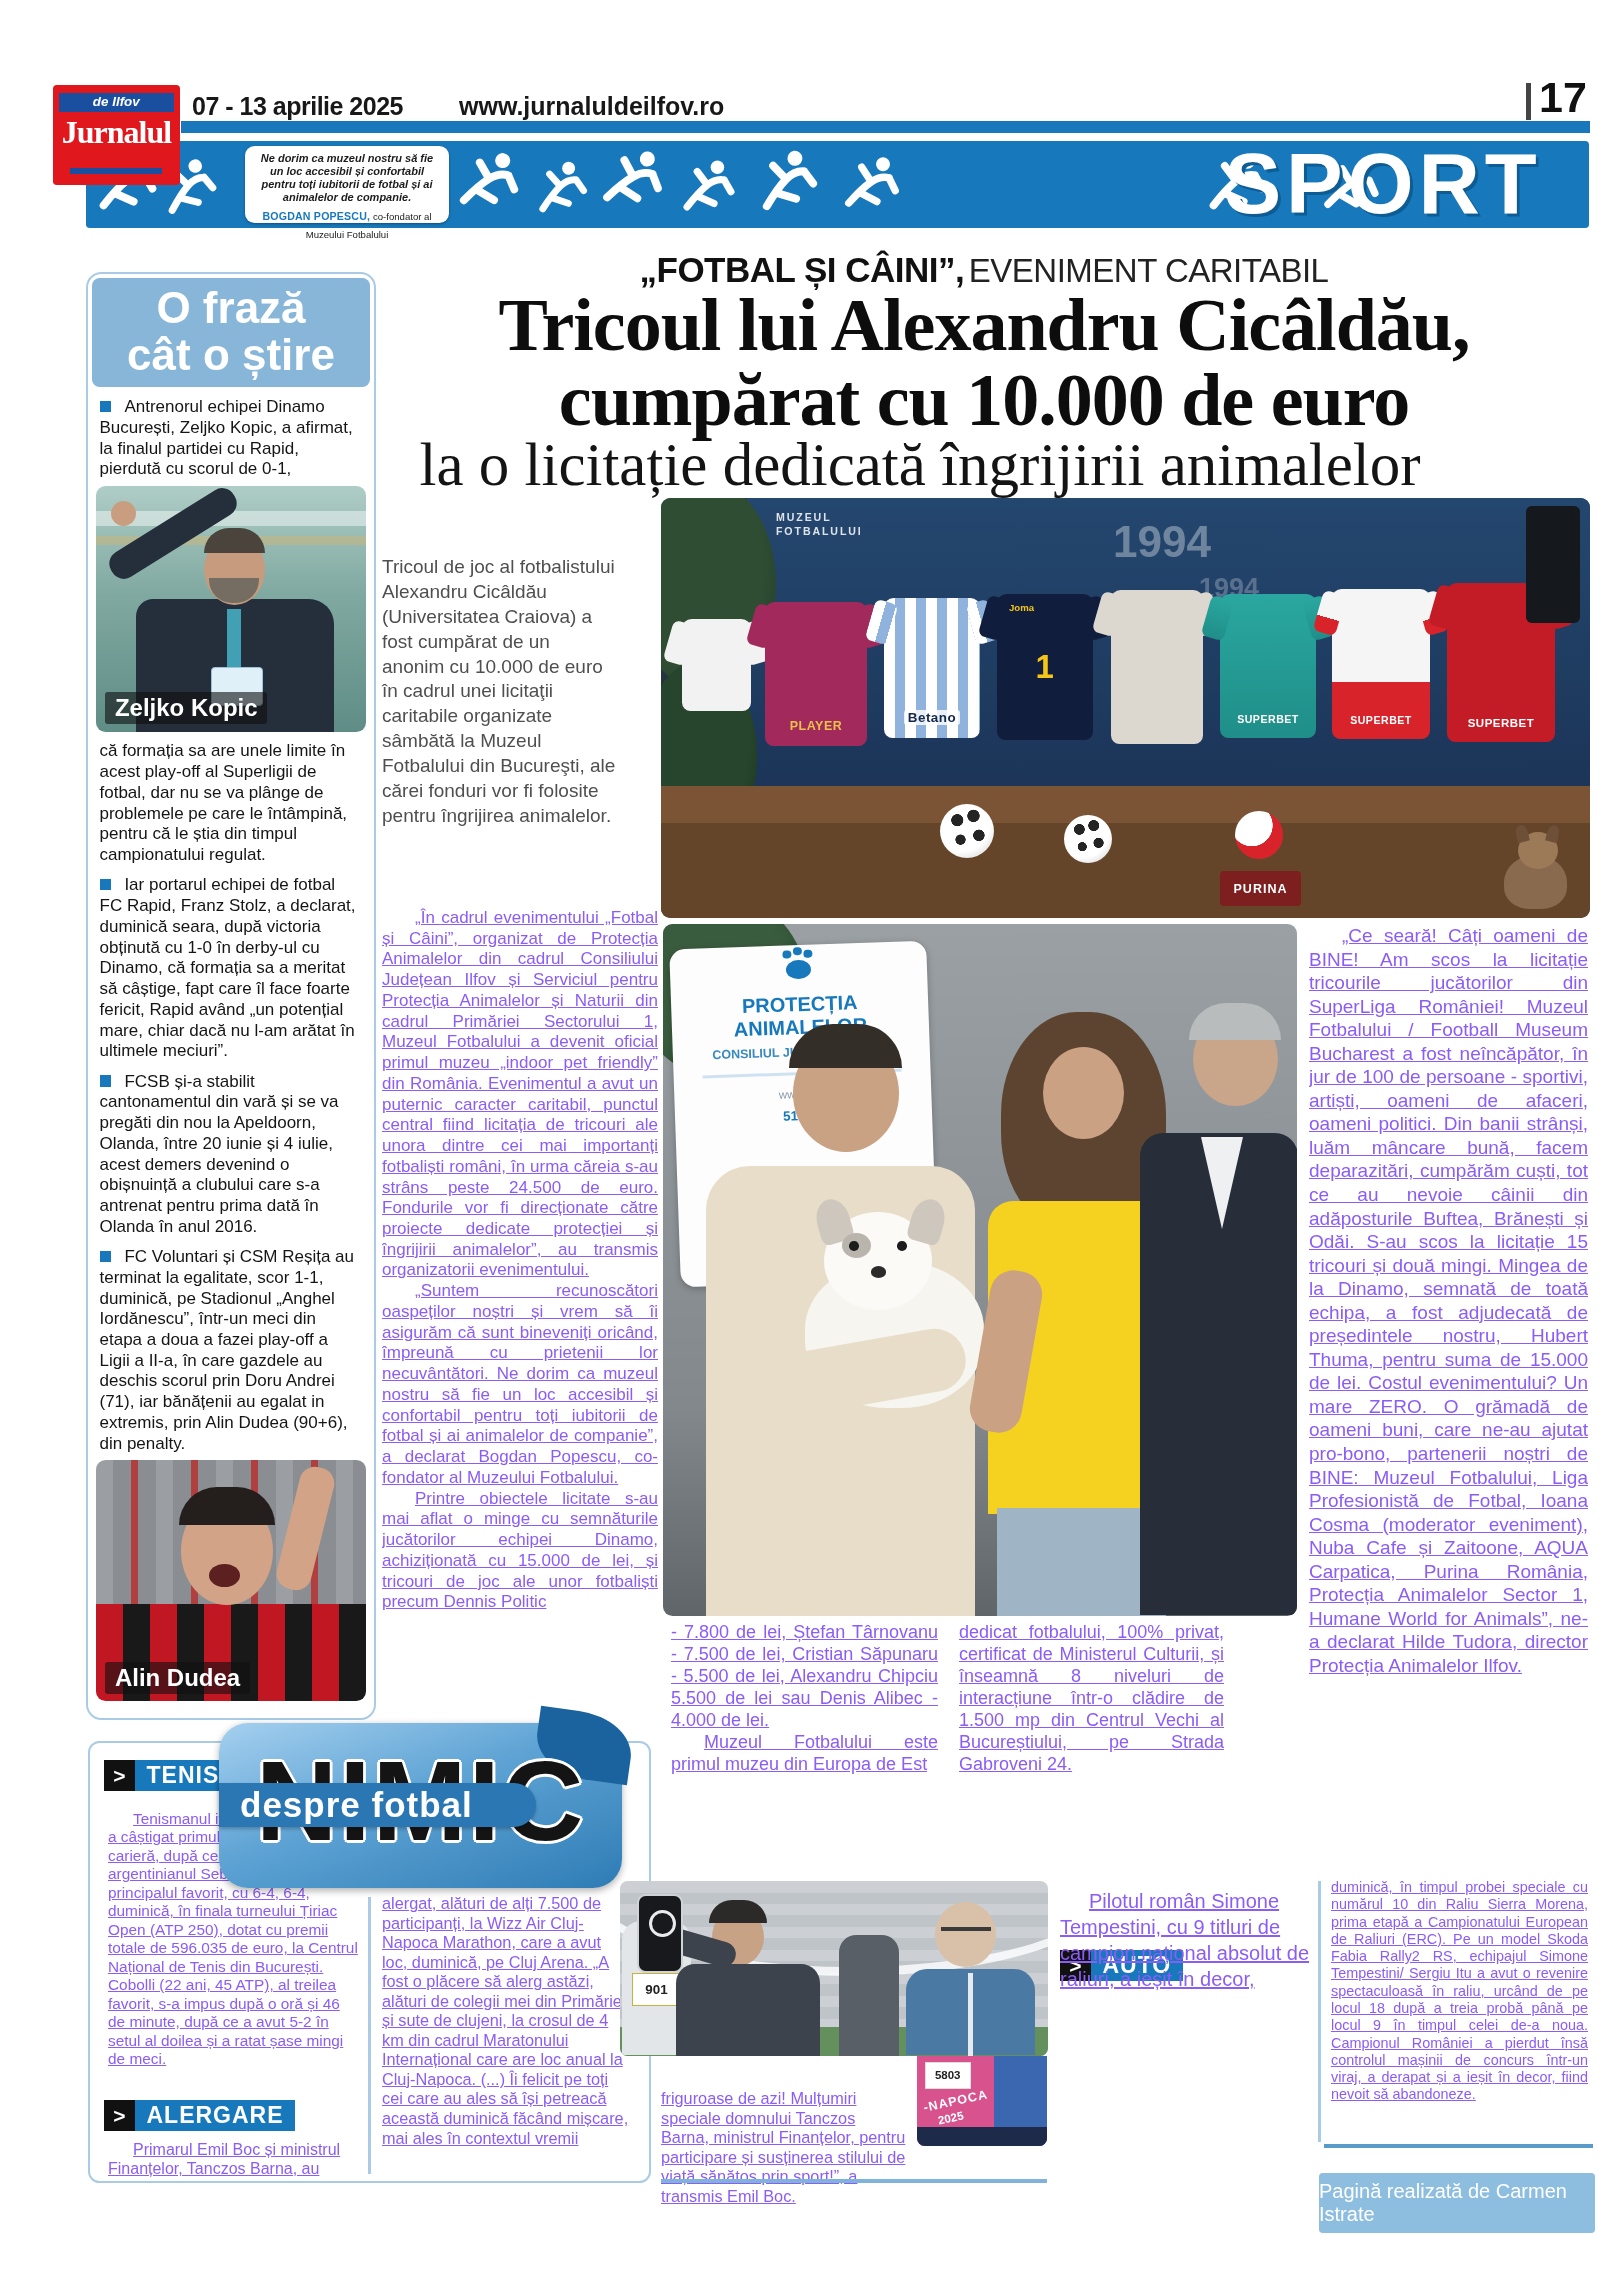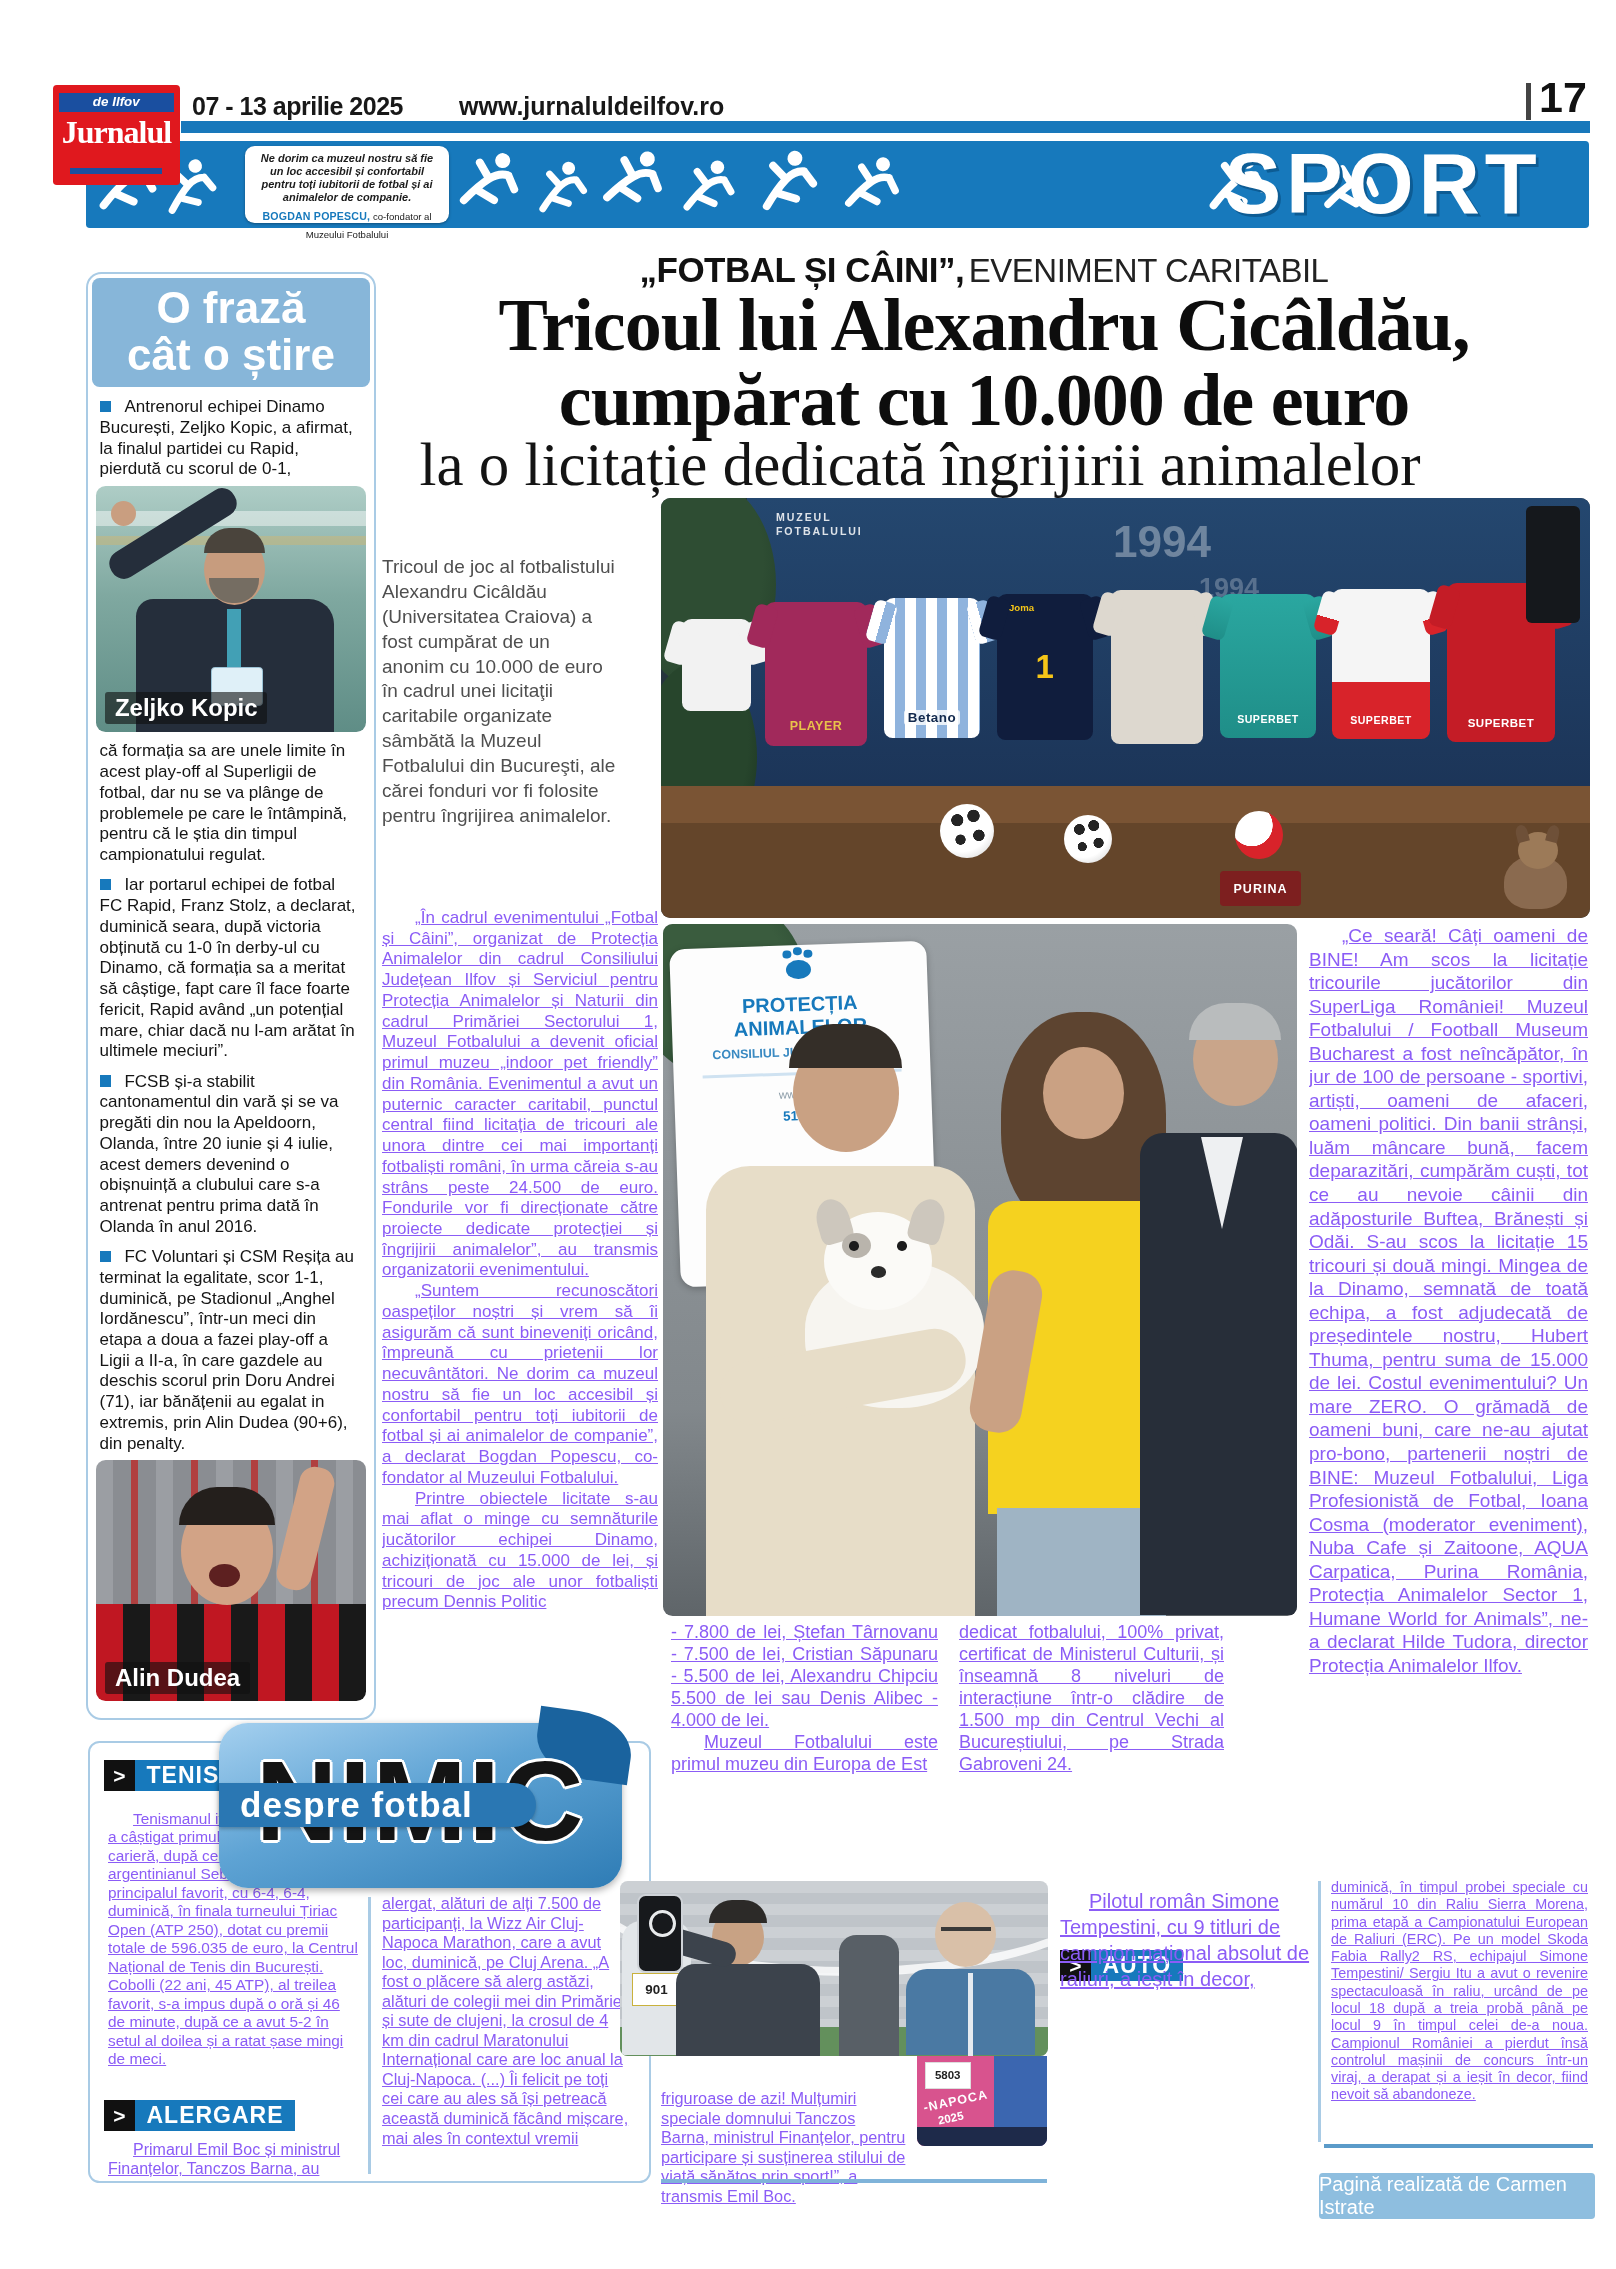--- a/index.html
+++ b/index.html
@@ -304,18 +304,18 @@
   <div class="badge" style="left:1060px;top:1950px;">
     <span class="chev">&gt;</span>
       <span class="blbl">AUTO</span>
   </div>
   <div class="abs bodytxt" style="left:1060px;top:1888px;width:250px;font-size:20px;line-height:1.3;text-indent:29px;">Pilotul român Simone Tempestini, cu 9 titluri de campion național absolut de raliuri, a ieșit în decor,</div>
 
   <div class="vdiv" style="left:1318px;top:1881px;height:261px;"></div>
   <div class="abs bodytxt just" style="left:1331px;top:1879px;width:257px;height:265px;overflow:hidden;font-size:14.4px;line-height:1.2;">duminică, în timpul probei speciale cu numărul 10 din Raliu Sierra Morena, prima etapă a Campionatului European de Raliuri (ERC). Pe un model Skoda Fabia Rally2 RS, echipajul Simone Tempestini/ Sergiu Itu a avut o revenire spectaculoasă în raliu, urcând de pe locul 18 după a treia probă până pe locul 9 în timpul celei de-a noua. Campionul României a pierdut însă controlul mașinii de concurs într-un viraj, a derapat și a ieșit în decor, fiind nevoit să abandoneze.</div>
   <div class="abs" style="left:1324px;top:2144px;width:269px;height:3.8px;background:#5b9bc9;"></div>
 
-  <div class="abs" style="left:1319px;top:2173px;width:276px;height:46px;background:#8ebedf;border-radius:3.8px;display:flex;align-items:center;justify-content:center;">
+  <div class="abs" style="left:1319px;top:2173px;width:276px;height:60px;background:#8ebedf;border-radius:3.8px;display:flex;align-items:center;justify-content:center;">
     <span style="color:#fff;font-size:20px;">Pagină realizată de Carmen Istrate</span>
   </div>
 
 </div>
 
 
 </body></html>

